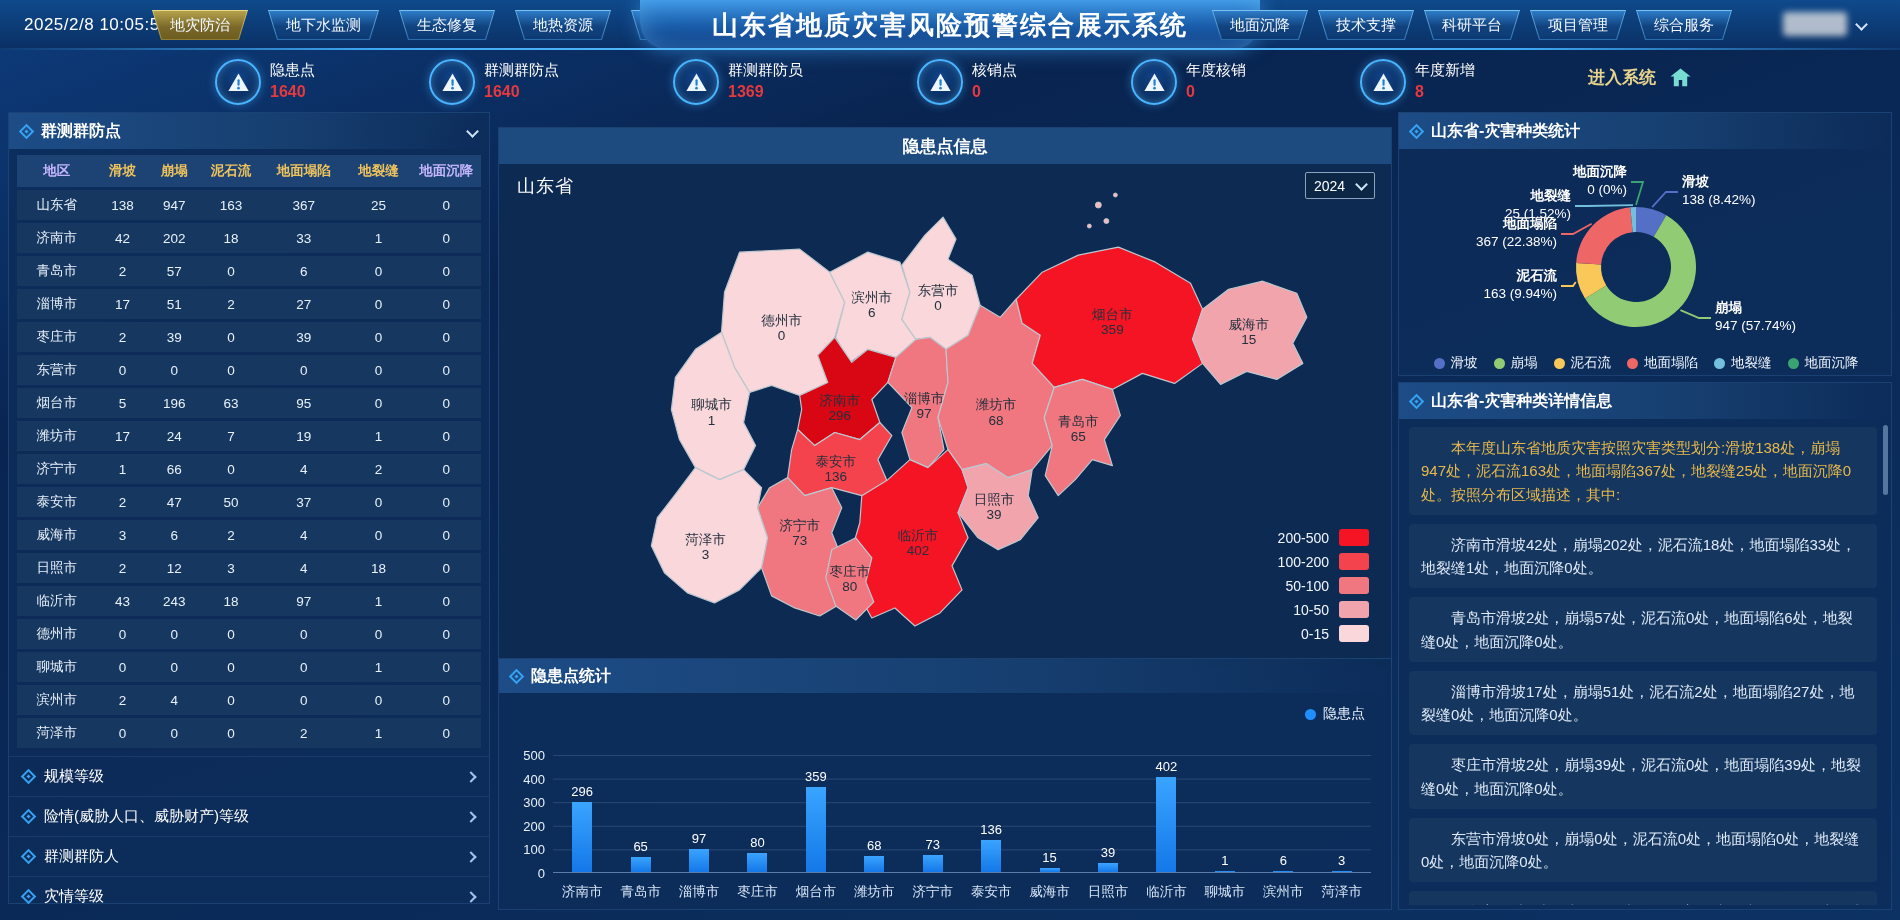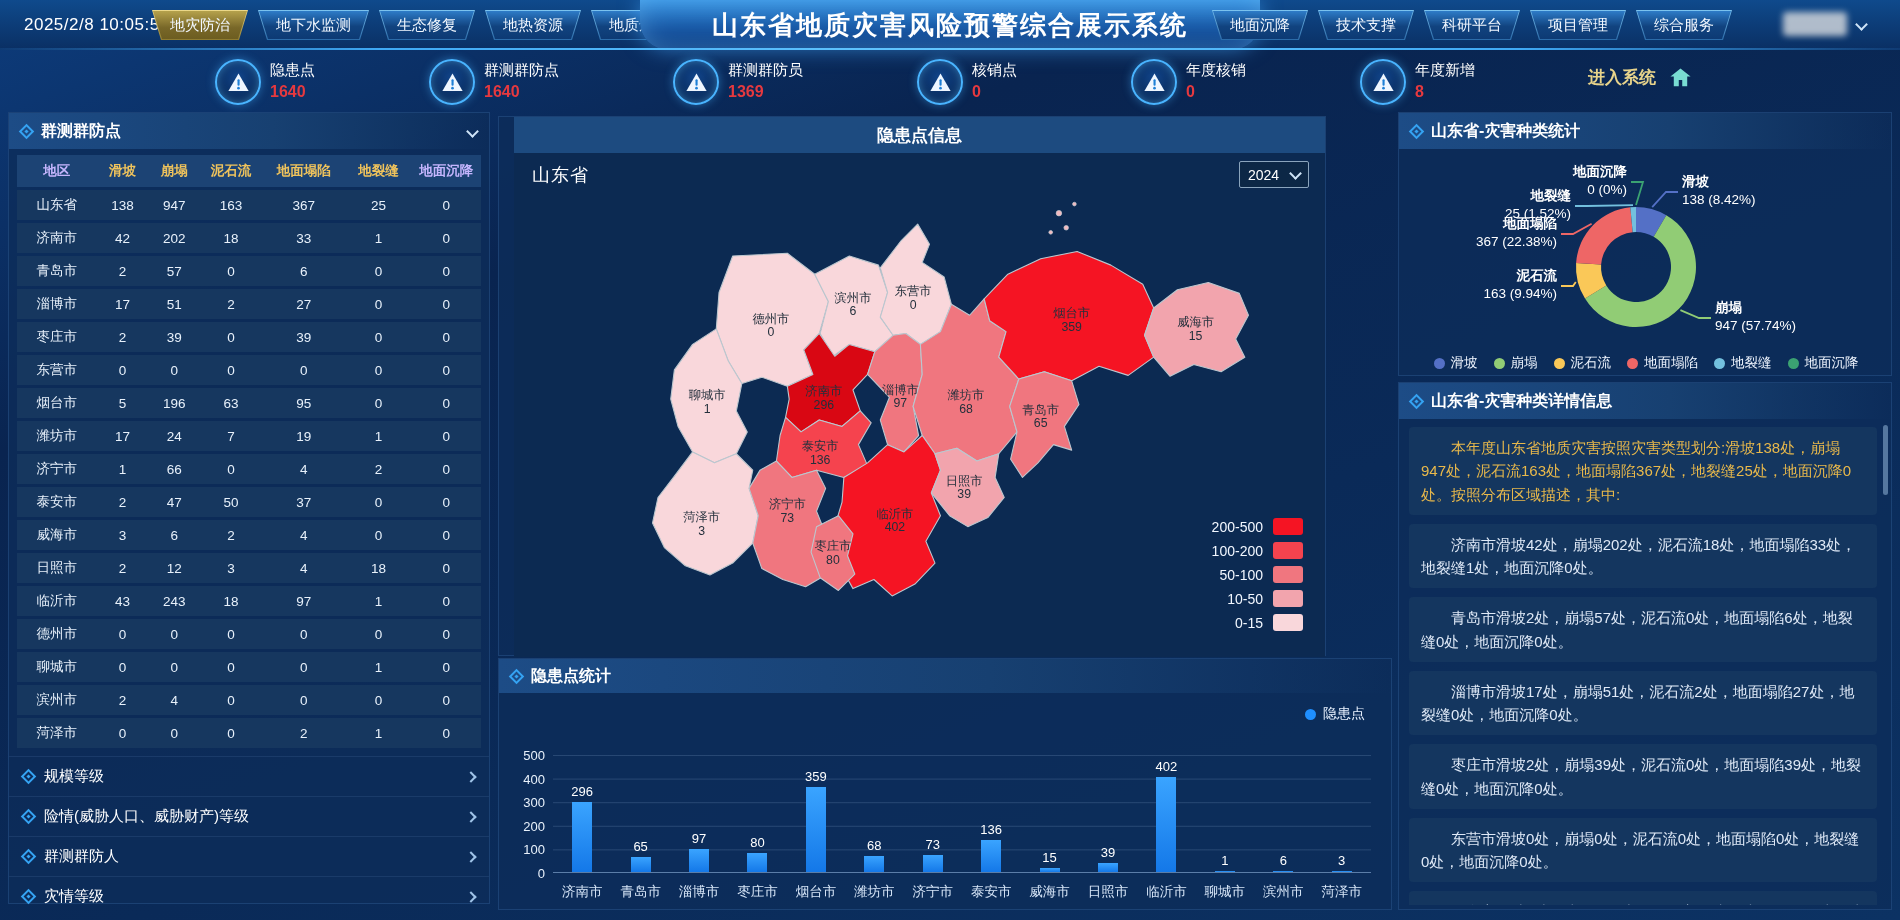--- a/index.html
+++ b/index.html
@@ -9,21 +9,21 @@
   #root { position:relative; width:1900px; height:920px; }
 
   
   .topbar { position:absolute; left:0; top:0; width:1900px; height:50px;
             background:linear-gradient(180deg,#0d4astroke 0,#0d447f 0%,#0a2f63 100%);
             background:linear-gradient(180deg,#0f4a8c 0%,#0a2f63 100%); }
   .topbar::after { content:""; position:absolute; left:0; bottom:0; width:100%; height:2px;
             background:linear-gradient(90deg,rgba(60,160,255,.1),#3fa9f5 20%,#63c7ff 50%,#3fa9f5 80%,rgba(60,160,255,.1)); }
   .datetime { position:absolute; left:24px; top:15px; font-size:17px; color:#ffffff; letter-spacing:.5px; }
   .tabs { position:absolute; top:10px; display:flex; gap:10px; }
-  .tabs-left { left:152px; }
+  .tabs-left { left:152px;gap:20px; }
   .tabs-right { left:1212px; }
   .tab { padding:1px; clip-path:polygon(0 0,100% 0,calc(100% - 9px) 100%,9px 100%);
          background:linear-gradient(180deg,#7cc4f0,#2a6aa8); cursor:pointer; }
   .tab-in { clip-path:polygon(0 0,100% 0,calc(100% - 9px) 100%,9px 100%);
          background:linear-gradient(180deg,#2e7cc8 0%,#11437f 55%,#0d3a74 100%);
          padding:0 17px; line-height:28px; font-size:15px; color:#f2f8ff; white-space:nowrap; }
   .tab.active { background:linear-gradient(180deg,#ecd98a,#8d7b30); }
   .tab.active .tab-in { background:linear-gradient(180deg,#b5a24c 0%,#786728 60%,#6d5d20 100%); }
   .title-plate { position:absolute; left:50%; top:0; transform:translateX(-50%);
          width:620px; height:50px; border-radius:0 0 28px 28px;
@@ -56,21 +56,21 @@
   .panel { position:absolute; background:rgba(13,45,90,.78); border:1px solid rgba(80,140,210,.22); }
   .phead { height:36px; display:flex; align-items:center; gap:9px; padding:0 12px;
            background:linear-gradient(90deg,#1d4c86 0%,#174071 55%,rgba(23,64,113,0) 100%);
            font-size:16px; font-weight:bold; color:#ffffff; }
   .phead-c { height:36px; display:flex; align-items:center; justify-content:center;
            background:#1d4b80; font-size:17px; font-weight:bold; color:#ffffff; }
   .dia { width:11px; height:11px; border:2px solid #35a3f2; transform:rotate(45deg);
          display:inline-block; position:relative; flex:none; }
   .dia::after { content:""; position:absolute; inset:2px; background:#35a3f2; }
   #left-panel  { left:8px;    top:112px; width:482px; height:792px; }
-  #map-panel   { left:498px;  top:116px; width:828px; height:540px;padding-left:15px; }
+  #map-panel   { left:498px;  top:127px; width:894px; height:540px; }
   #bar-panel   { left:498px;  top:658px; width:894px; height:252px; }
   #rt-panel    { left:1398px; top:112px; width:494px; height:264px; }
   #rb-panel    { left:1398px; top:382px; width:494px; height:528px; }
 
   
   .tbl { padding:6px 8px 0 8px; }
   .thead { display:flex; background:#1c4374; height:32px; align-items:center; }
   .th { font-size:13.5px; font-weight:bold; color:#efc35c; text-align:center; }
   .th-red { color:#c4b5fd; }
   .tbody { display:flex; flex-direction:column; gap:3px; margin-top:3px; }

